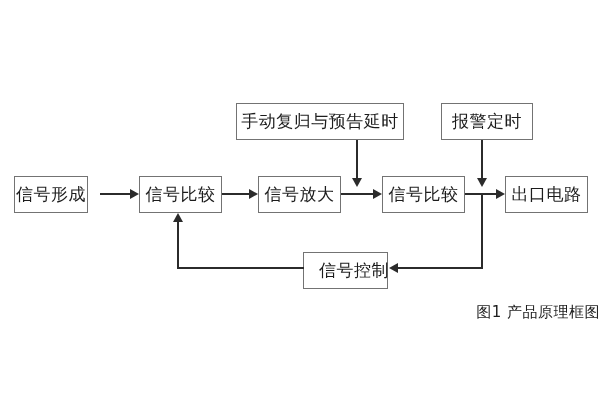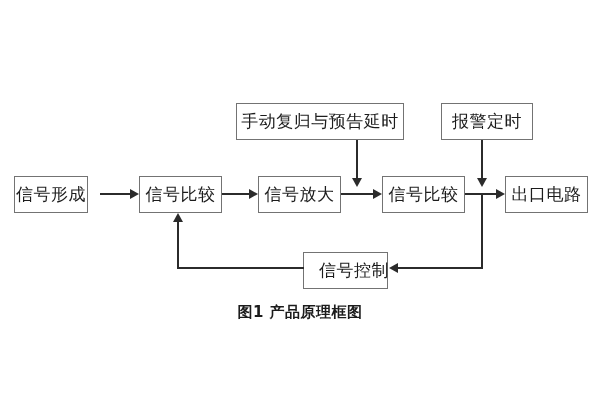--- a/index.html
+++ b/index.html
@@ -59,27 +59,26 @@
   }
   .arrow.up {
     border-left: 5px solid transparent;
     border-right: 5px solid transparent;
     border-bottom: 9px solid #2b2b2b;
   }
   .caption {
     position: absolute;
     left: 0;
     width: 600px;
-    text-align: center;
+    text-align: right;
     color: #1c1c1c;
     font-size: 15px;
     letter-spacing: 0.5px;
     white-space: nowrap;
     user-select: none;
-    font-weight: bold;
   }
 </style>
 </head>
 <body>
 
 <div id="canvas">
 
   <div class="node" style="left:14px; top:176px; width:74px; height:37px;">
     <span>信号形成</span>
   </div>

